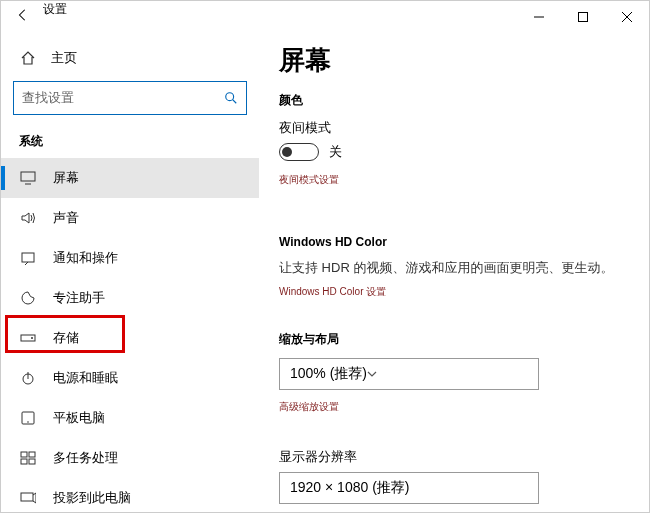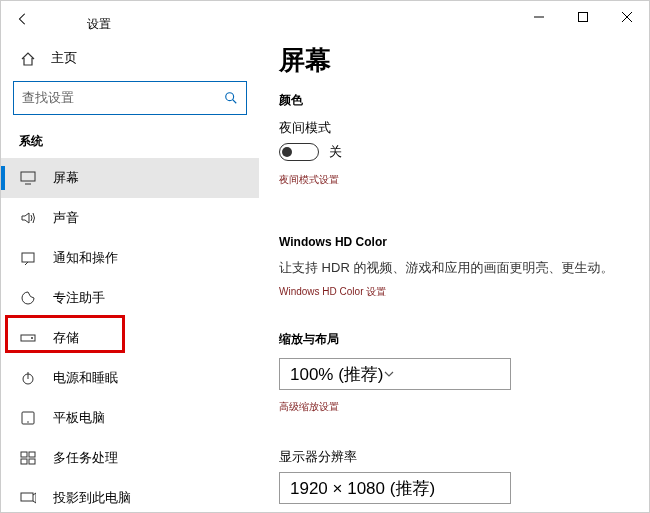--- a/index.html
+++ b/index.html
@@ -8,24 +8,23 @@
     font-size: 13px;
     color: #000;
     background: #fff;
     width: 650px;
     height: 513px;
     overflow: hidden;
     border: 1px solid #ccc;
   }
   .titlebar {
     display: flex;
-    align-items: flex-end;
+    align-items: flex-start;
     height: 32px;
     padding-left: 8px;
-    gap: 44px;
   }
   .back-btn {
     width: 28px; height: 28px;
     display: flex; align-items: center; justify-content: center;
     font-size: 14px;
   }
   .title-text { padding-left: 6px; font-size: 12px; }
   .win-controls {
     margin-left: auto;
     display: flex;
@@ -38,21 +37,21 @@
   .body {
     display: flex;
     height: calc(100% - 32px);
   }
   .sidebar {
     width: 258px;
     padding: 8px 0 0 0;
     overflow: hidden;
   }
   .home-row {
-    display: flex; align-items: flex-end;
+    display: flex; align-items: center;
     padding: 8px 18px;
     gap: 14px;
     font-size: 13px;
     font-family: Liberation Mono, monospace;
   }
   .search-wrap { padding: 6px 12px 10px 12px; }
   .search-box {
     border: 1px solid #0067b8;
     height: 30px;
     display: flex; align-items: center;
@@ -97,24 +96,24 @@
   .field-label { font-size: 13px; margin: 8px 0 6px 0; }
   .toggle-row { display: flex; align-items: center; gap: 10px; margin-bottom: 8px; }
   .toggle {
     width: 40px; height: 18px; border: 1px solid #333; border-radius: 9px;
     display: flex; align-items: center; padding: 0 2px;
   }
   .toggle-knob { width: 10px; height: 10px; background: #333; border-radius: 50%; }
   .link { color: #7f1d1d; font-size: 10px; cursor: pointer; margin: 4px 0 14px 0; display: inline-block; }
   .desc { font-size: 13px; color: #333; margin-bottom: 4px; }
   .dropdown {
-    width: 232px; height: 32px;
+    width: 260px; height: 32px;
     border: 1px solid #999;
     display: flex; align-items: center; 
-    padding: 0 10px; font-size: 17px;
+    padding: 0 10px; font-size: 14px;
     margin-bottom: 6px;
   }
   .chev { font-size: 10px; color: #555; }
   svg { display: block; }
 </style>
 </head>
 <body>
 
 <div class="titlebar">
   <div class="back-btn">

